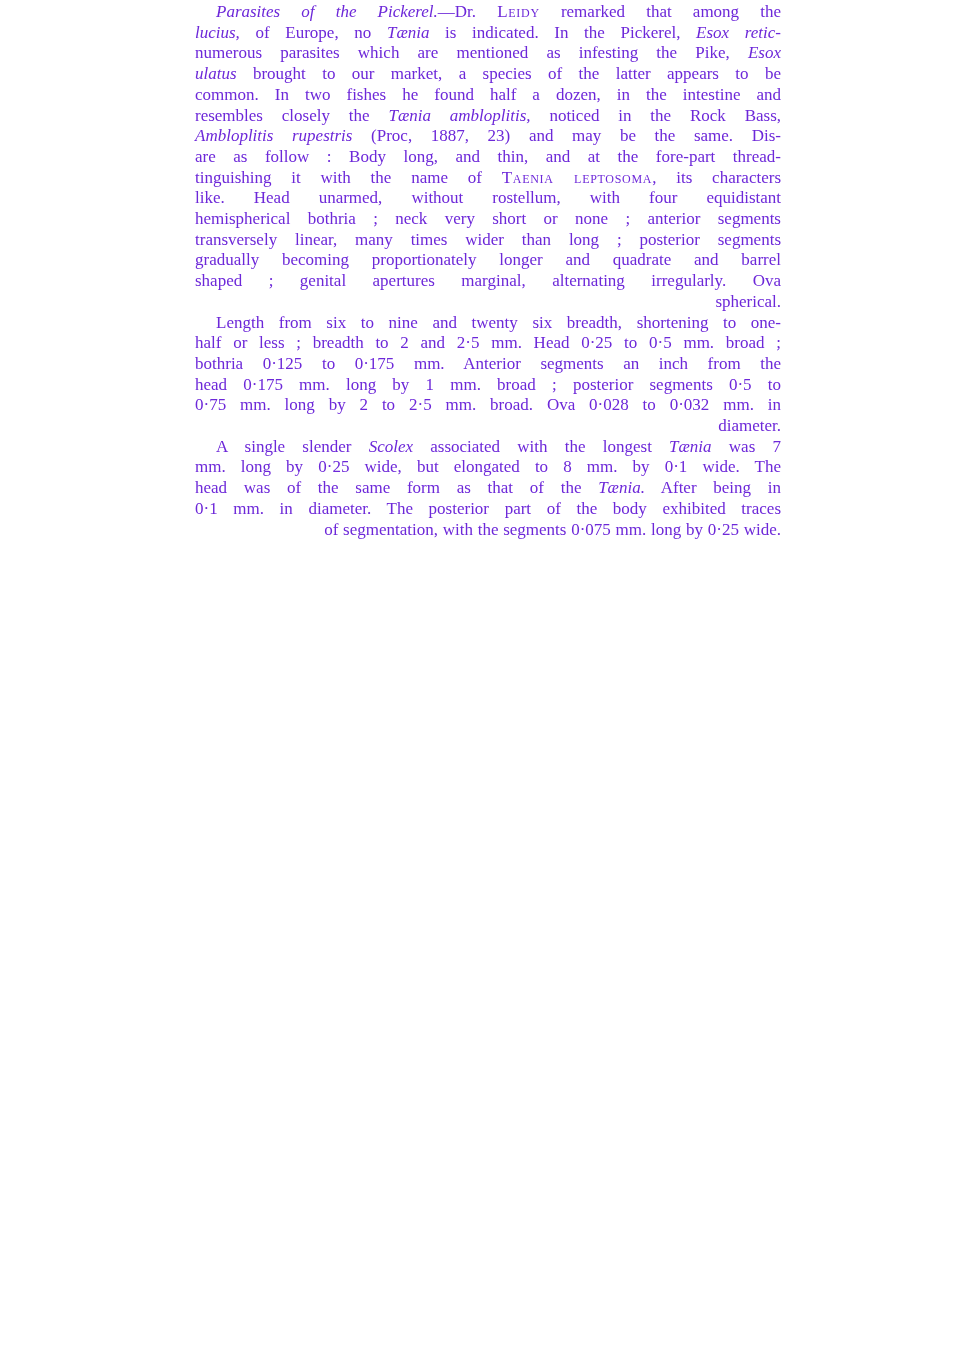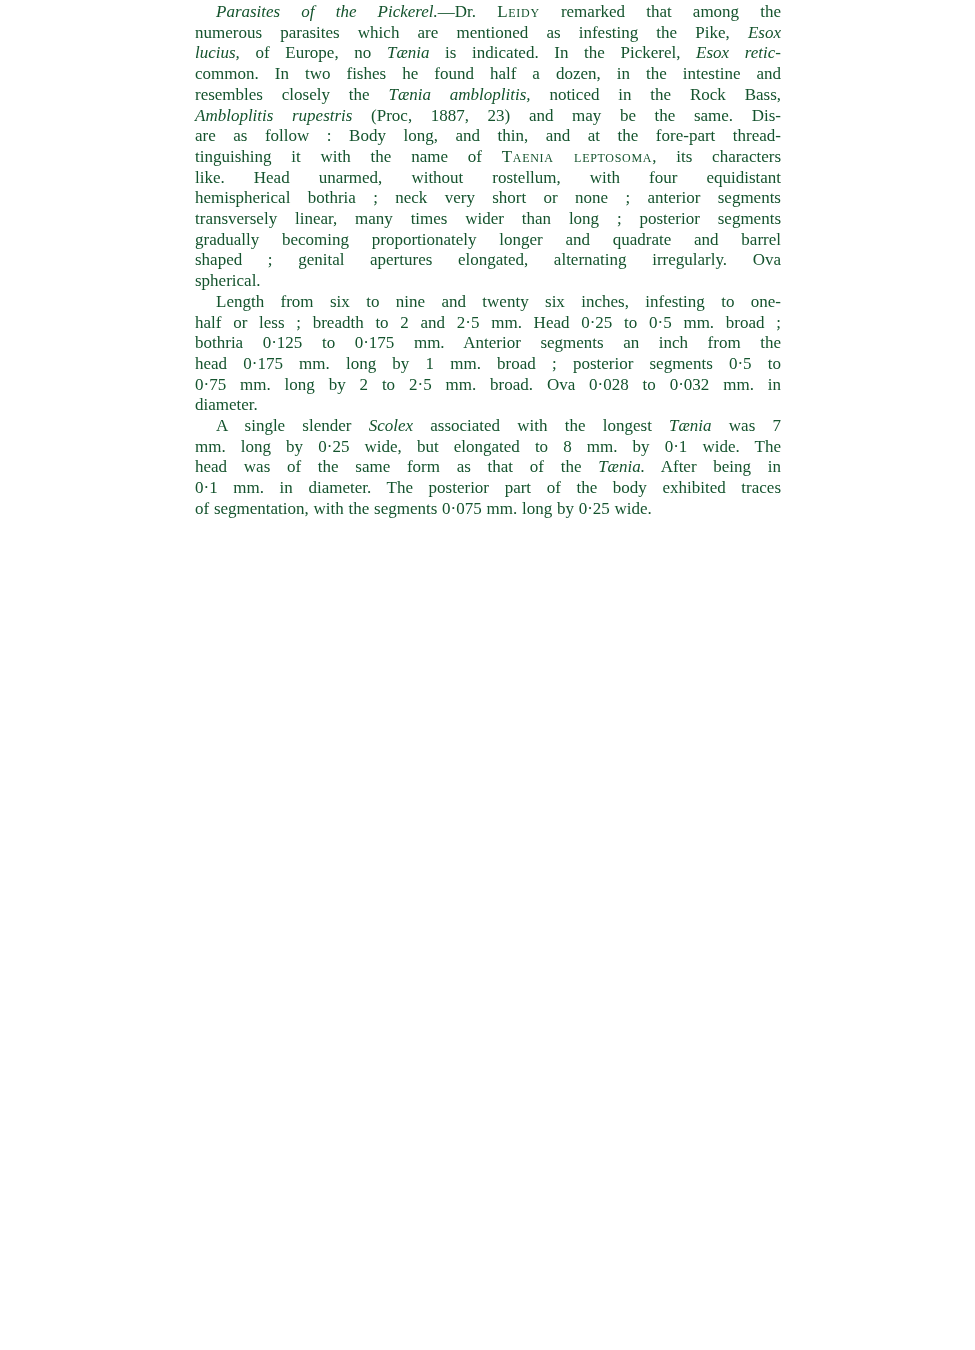--- a/index.html
+++ b/index.html
@@ -24,58 +24,59 @@
     left: 195px;
     top: 2px;
     width: 586px;
     color: #1b1b1b;
     font-size: 17px;
     line-height: 20.7px;
     word-spacing: 0.5px;
   }
   .paragraph { margin: 0; padding: 0; }
   .line {
-    text-align: left;
+    text-align: right;
     white-space: normal;
   }
   .line.just {
     text-align: justify;
     text-align-last: justify;
   }
   .line.indent { text-indent: 21px; }
   .run-normal { font-style: normal; }
   .run-italic { font-style: italic; }
   .run-smallcaps {
     font-variant: small-caps;
     letter-spacing: 0.7px;
   }
 </style>
 </head>
 <body>
 
 <div class="page">
-  <div class="text-column" style="color: #14532d;">
+  <div class="text-column" style="color: #6d28d9;">
       <div class="paragraph">
         <div class="line just indent"><span class="run-italic">Parasites of the Pickerel.</span><span class="run-normal">—Dr. </span><span class="run-smallcaps">Leidy</span><span class="run-normal"> remarked that among the</span></div>
+        <div class="line just"><span class="run-italic">lucius,</span><span class="run-normal"> of Europe, no </span><span class="run-italic">Tænia</span><span class="run-normal"> is indicated. In the Pickerel, </span><span class="run-italic">Esox retic-</span></div>
         <div class="line just"><span class="run-normal">numerous parasites which are mentioned as infesting the Pike, </span><span class="run-italic">Esox</span></div>
-        <div class="line just"><span class="run-italic">lucius,</span><span class="run-normal"> of Europe, no </span><span class="run-italic">Tænia</span><span class="run-normal"> is indicated. In the Pickerel, </span><span class="run-italic">Esox retic-</span></div>
+        <div class="line just"><span class="run-italic">ulatus</span><span class="run-normal"> brought to our market, a species of the latter appears to be</span></div>
         <div class="line just"><span class="run-normal">common. In two fishes he found half a dozen, in the intestine and</span></div>
         <div class="line just"><span class="run-normal">resembles closely the </span><span class="run-italic">Tænia ambloplitis,</span><span class="run-normal"> noticed in the Rock Bass,</span></div>
         <div class="line just"><span class="run-italic">Ambloplitis rupestris</span><span class="run-normal"> (Proc, 1887, 23) and may be the same. Dis-</span></div>
         <div class="line just"><span class="run-normal">are as follow : Body long, and thin, and at the fore-part thread-</span></div>
         <div class="line just"><span class="run-normal">tinguishing it with the name of </span><span class="run-smallcaps">Taenia leptosoma</span><span class="run-normal">, its characters</span></div>
         <div class="line just"><span class="run-normal">like. Head unarmed, without rostellum, with four equidistant</span></div>
         <div class="line just"><span class="run-normal">hemispherical bothria ; neck very short or none ; anterior segments</span></div>
         <div class="line just"><span class="run-normal">transversely linear, many times wider than long ; posterior segments</span></div>
         <div class="line just"><span class="run-normal">gradually becoming proportionately longer and quadrate and barrel</span></div>
-        <div class="line just"><span class="run-normal">shaped ; genital apertures elongated, alternating irregularly. Ova</span></div>
+        <div class="line just"><span class="run-normal">shaped ; genital apertures marginal, alternating irregularly. Ova</span></div>
         <div class="line"><span class="run-normal">spherical.</span></div>
       </div>
       <div class="paragraph">
-        <div class="line just indent"><span class="run-normal">Length from six to nine and twenty six inches, infesting to one-</span></div>
+        <div class="line just indent"><span class="run-normal">Length from six to nine and twenty six breadth, shortening to one-</span></div>
         <div class="line just"><span class="run-normal">half or less ; breadth to 2 and 2·5 mm. Head 0·25 to 0·5 mm. broad ;</span></div>
         <div class="line just"><span class="run-normal">bothria 0·125 to 0·175 mm. Anterior segments an inch from the</span></div>
         <div class="line just"><span class="run-normal">head 0·175 mm. long by 1 mm. broad ; posterior segments 0·5 to</span></div>
         <div class="line just"><span class="run-normal">0·75 mm. long by 2 to 2·5 mm. broad. Ova 0·028 to 0·032 mm. in</span></div>
         <div class="line"><span class="run-normal">diameter.</span></div>
       </div>
       <div class="paragraph">
         <div class="line just indent"><span class="run-normal">A single slender </span><span class="run-italic">Scolex</span><span class="run-normal"> associated with the longest </span><span class="run-italic">Tænia</span><span class="run-normal"> was 7</span></div>
         <div class="line just"><span class="run-normal">mm. long by 0·25 wide, but elongated to 8 mm. by 0·1 wide. The</span></div>
         <div class="line just"><span class="run-normal">head was of the same form as that of the </span><span class="run-italic">Tænia.</span><span class="run-normal"> After being in</span></div>

